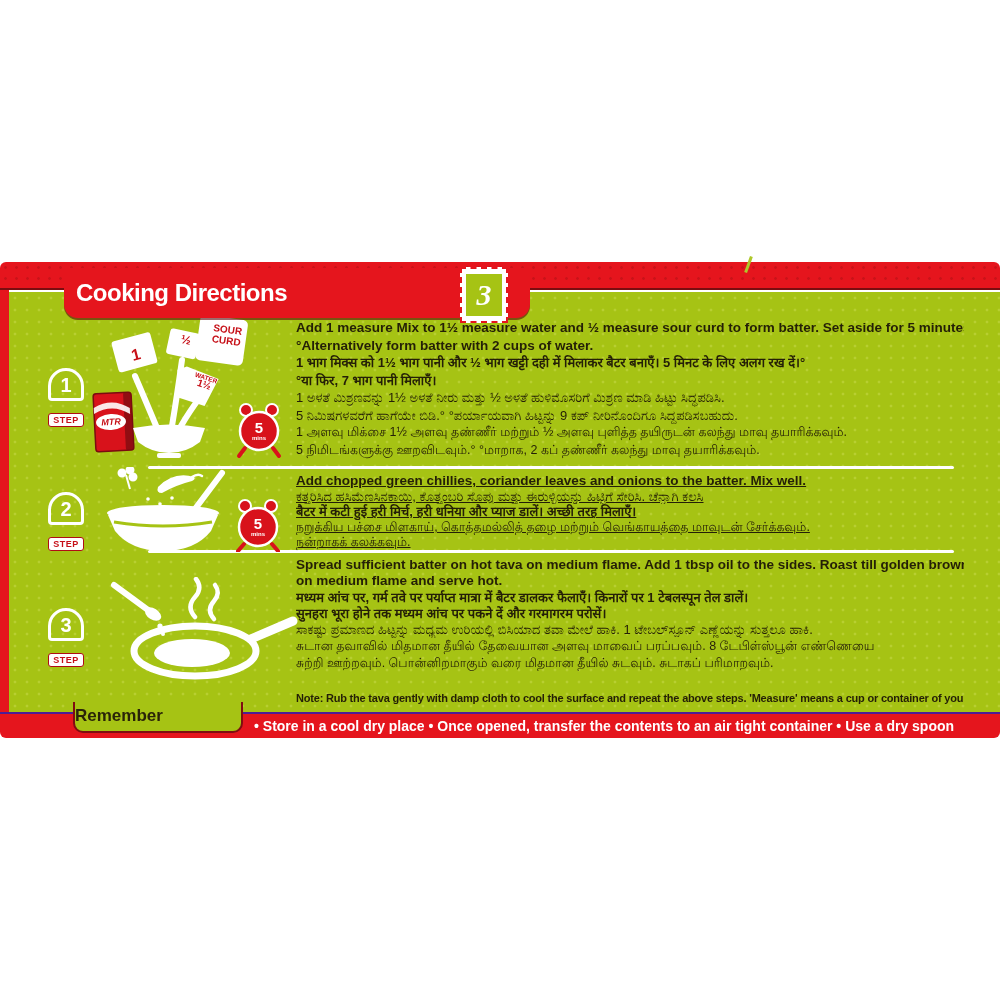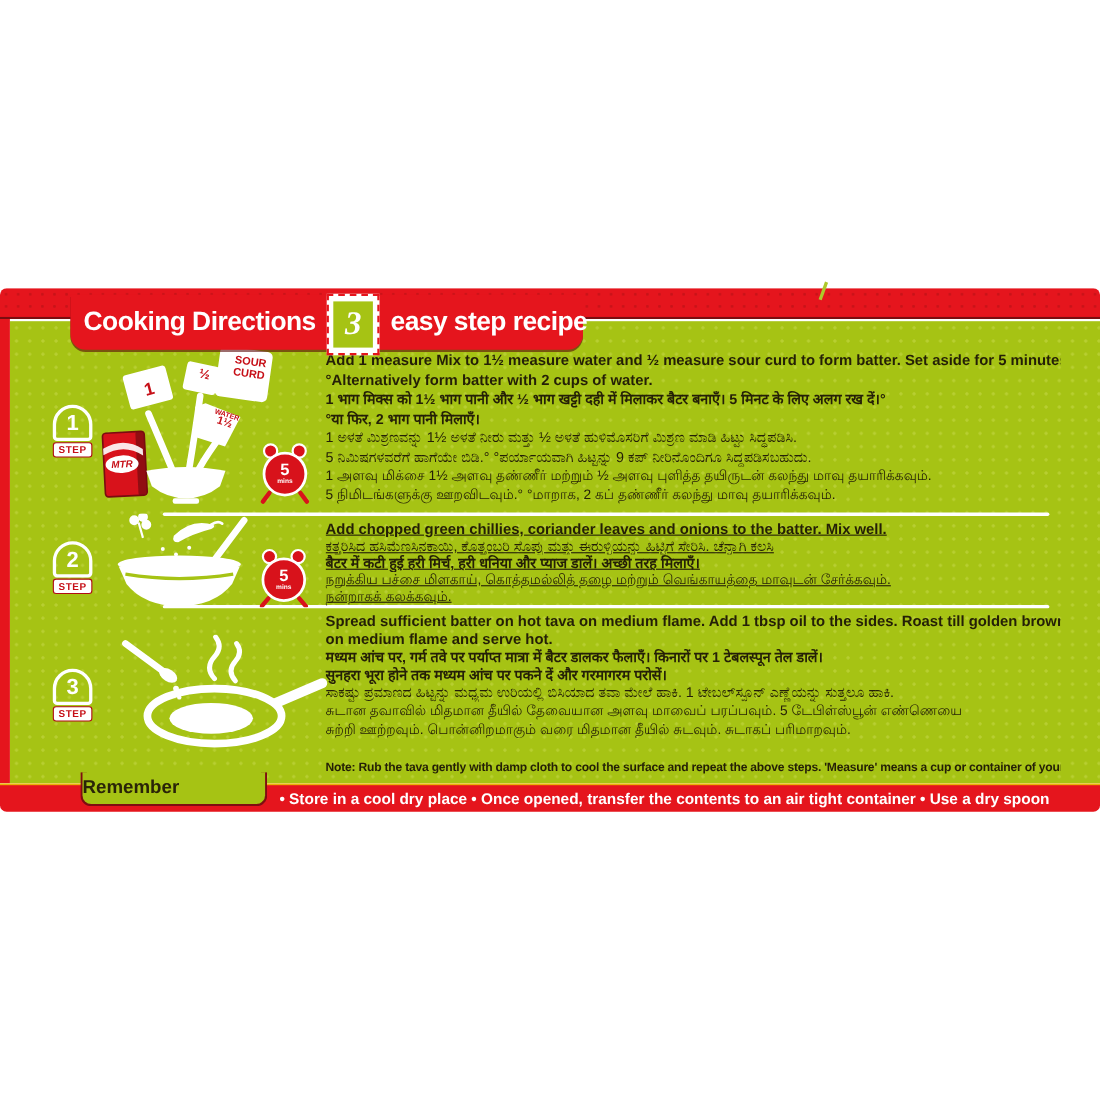--- a/index.html
+++ b/index.html
@@ -16,21 +16,21 @@
   }
   .tick{position:absolute;left:747px;top:-6px;width:3px;height:17px;background:#aec82a;transform:rotate(20deg);z-index:5;}
   .green-panel{
     position:absolute;left:9px;top:30px;width:991px;height:420px;background:#a6c314;
     background-image:radial-gradient(rgba(255,255,170,.20) 1.2px,rgba(0,0,0,0) 1.7px);
     background-size:12px 12px;
   }
   .left-strip{position:absolute;left:0;top:28px;width:9px;height:422px;background:#e5151d;}
   .bottom-bar{
     position:absolute;left:0;top:450px;width:1000px;height:26px;background:#e5151d;
-    border-radius:0 0 6px 6px;border-top:2px solid #eab308;box-sizing:border-box;z-index:4;
+    border-radius:0 0 6px 6px;border-top:2px solid #4c1d95;box-sizing:border-box;z-index:4;
   }
   .bottom-bar .bar-text{
     position:absolute;left:254px;top:0;height:24px;line-height:24px;color:#ffffff;
     font-weight:bold;font-size:14px;white-space:nowrap;
   }
   .remember-tab{
     position:absolute;left:73px;top:440px;width:170px;height:31px;background:#a6c314;
     border:2px solid #7f0d11;border-top:none;border-radius:0 0 10px 10px;box-sizing:border-box;
     z-index:6;line-height:27px;font-weight:bold;font-size:17px;color:#2a2408;
   }
@@ -51,21 +51,21 @@
     color:#ffffff;font-family:"Liberation Serif","DejaVu Serif",serif;font-style:italic;
     font-weight:bold;font-size:30px;
   }
   .divider{position:absolute;left:148px;width:806px;height:3px;background:#ffffff;border-radius:2px;z-index:2;}
   .badge{position:absolute;width:36px;z-index:3;}
   .badge-arch{
     height:33px;border:3px solid #ffffff;border-radius:18px 18px 4px 4px;box-sizing:border-box;
     text-align:center;line-height:28px;color:#ffffff;font-weight:bold;font-size:20px;
   }
   .badge-pill{
-    margin-top:1px;height:14px;background:#ffffff;border:1px solid #b00d14;border-radius:3px;
+    margin-top:12px;height:14px;background:#ffffff;border:1px solid #b00d14;border-radius:3px;
     box-sizing:border-box;text-align:center;line-height:12px;color:#c60f17;font-weight:bold;
     font-size:9px;letter-spacing:.5px;
   }
   .illu{position:absolute;z-index:2;}
   .label{position:absolute;z-index:3;color:#c60f17;font-weight:bold;text-align:center;white-space:nowrap;}
   .mtr-oval{
     position:absolute;z-index:3;width:30px;height:16px;background:#ffffff;border-radius:50%;
     text-align:center;line-height:16px;color:#c60f17;font-weight:bold;font-style:italic;font-size:9px;
   }
   .clock{position:absolute;width:44px;height:54px;z-index:3;}
@@ -93,21 +93,20 @@
   <div class="top-band"></div>
   <div class="tick"></div>
   <div class="green-panel"></div>
   <div class="left-strip"></div>
 
   <div class="header-tab">
     <span class="header-title">Cooking Directions</span>
     <span class="stamp">
       <span class="stamp-inner">3</span>
     </span>
-    <span class="header-sub">easy step recipe</span>
   </div>
 
   <div class="badge" style="left:48px;top:106px;">
     <div class="badge-arch">1</div>
     <div class="badge-pill">STEP</div>
   </div>
   <div class="badge" style="left:48px;top:230px;">
     <div class="badge-arch">2</div>
     <div class="badge-pill">STEP</div>
   </div>
@@ -219,42 +218,42 @@
     </g>
   </svg>
 
   <div class="divider" style="top:204px;"></div>
   <div class="divider" style="top:288px;"></div>
 
   <div class="tblock s1" style="top:57px;">
     <div class="ln en">Add 1 measure Mix to 1½ measure water and ½ measure sour curd to form batter. Set aside for 5 minutes.°</div>
     <div class="ln en">°Alternatively form batter with 2 cups of water.</div>
     <div class="ln hi">1 भाग मिक्स को 1½ भाग पानी और ½ भाग खट्टी दही में मिलाकर बैटर बनाएँ। 5 मिनट के लिए अलग रख दें।°</div>
-    <div class="ln hi">°या फिर, 2 भाग पानी मिलाएँ।</div>
+    <div class="ln hi">°या फिर, 7 भाग पानी मिलाएँ।</div>
     <div class="ln kn">1 ಅಳತೆ ಮಿಶ್ರಣವನ್ನು 1½ ಅಳತೆ ನೀರು ಮತ್ತು ½ ಅಳತೆ ಹುಳಿಮೊಸರಿಗೆ ಮಿಶ್ರಣ ಮಾಡಿ ಹಿಟ್ಟು ಸಿದ್ಧಪಡಿಸಿ.</div>
     <div class="ln kn">5 ನಿಮಿಷಗಳವರೆಗೆ ಹಾಗೆಯೇ ಬಿಡಿ.° °ಪರ್ಯಾಯವಾಗಿ ಹಿಟ್ಟನ್ನು 9 ಕಪ್ ನೀರಿನೊಂದಿಗೂ ಸಿದ್ಧಪಡಿಸಬಹುದು.</div>
     <div class="ln ta">1 அளவு மிக்சை 1½ அளவு தண்ணீர் மற்றும் ½ அளவு புளித்த தயிருடன் கலந்து மாவு தயாரிக்கவும்.</div>
     <div class="ln ta">5 நிமிடங்களுக்கு ஊறவிடவும்.° °மாறாக, 2 கப் தண்ணீர் கலந்து மாவு தயாரிக்கவும்.</div>
   </div>
 
   <div class="tblock s2" style="top:211px;text-decoration:underline;">
     <div class="ln en">Add chopped green chillies, coriander leaves and onions to the batter. Mix well.</div>
     <div class="ln kn">ಕತ್ತರಿಸಿದ ಹಸಿಮೆಣಸಿನಕಾಯಿ, ಕೊತ್ತಂಬರಿ ಸೊಪ್ಪು ಮತ್ತು ಈರುಳ್ಳಿಯನ್ನು ಹಿಟ್ಟಿಗೆ ಸೇರಿಸಿ. ಚೆನ್ನಾಗಿ ಕಲಸಿ</div>
     <div class="ln hi">बैटर में कटी हुई हरी मिर्च, हरी धनिया और प्याज डालें। अच्छी तरह मिलाएँ।</div>
     <div class="ln ta">நறுக்கிய பச்சை மிளகாய், கொத்தமல்லித் தழை மற்றும் வெங்காயத்தை மாவுடன் சேர்க்கவும்.</div>
     <div class="ln ta">நன்றாகக் கலக்கவும்.</div>
   </div>
 
   <div class="tblock s3" style="top:295px;">
     <div class="ln en">Spread sufficient batter on hot tava on medium flame. Add 1 tbsp oil to the sides. Roast till golden brown</div>
     <div class="ln en">on medium flame and serve hot.</div>
     <div class="ln hi">मध्यम आंच पर, गर्म तवे पर पर्याप्त मात्रा में बैटर डालकर फैलाएँ। किनारों पर 1 टेबलस्पून तेल डालें।</div>
     <div class="ln hi">सुनहरा भूरा होने तक मध्यम आंच पर पकने दें और गरमागरम परोसें।</div>
     <div class="ln kn">ಸಾಕಷ್ಟು ಪ್ರಮಾಣದ ಹಿಟ್ಟನ್ನು ಮಧ್ಯಮ ಉರಿಯಲ್ಲಿ ಬಿಸಿಯಾದ ತವಾ ಮೇಲೆ ಹಾಕಿ. 1 ಟೇಬಲ್‌ಸ್ಪೂನ್ ಎಣ್ಣೆಯನ್ನು ಸುತ್ತಲೂ ಹಾಕಿ.</div>
-    <div class="ln ta">சுடான தவாவில் மிதமான தீயில் தேவையான அளவு மாவைப் பரப்பவும். 5 டேபிள்ஸ்பூன் எண்ணெயை</div>
+    <div class="ln ta">சுடான தவாவில் மிதமான தீயில் தேவையான அளவு மாவைப் பரப்பவும். 8 டேபிள்ஸ்பூன் எண்ணெயை</div>
     <div class="ln ta">சுற்றி ஊற்றவும். பொன்னிறமாகும் வரை மிதமான தீயில் சுடவும். சுடாகப் பரிமாறவும்.</div>
   </div>
 
   <div class="note-line">Note: Rub the tava gently with damp cloth to cool the surface and repeat the above steps. 'Measure' means a cup or container of your choice.</div>
 
   <div class="bottom-bar">
     <div class="bar-text">• Store in a cool dry place • Once opened, transfer the contents to an air tight container • Use a dry spoon</div>
   </div>
   <div class="remember-tab">Remember</div>
 

